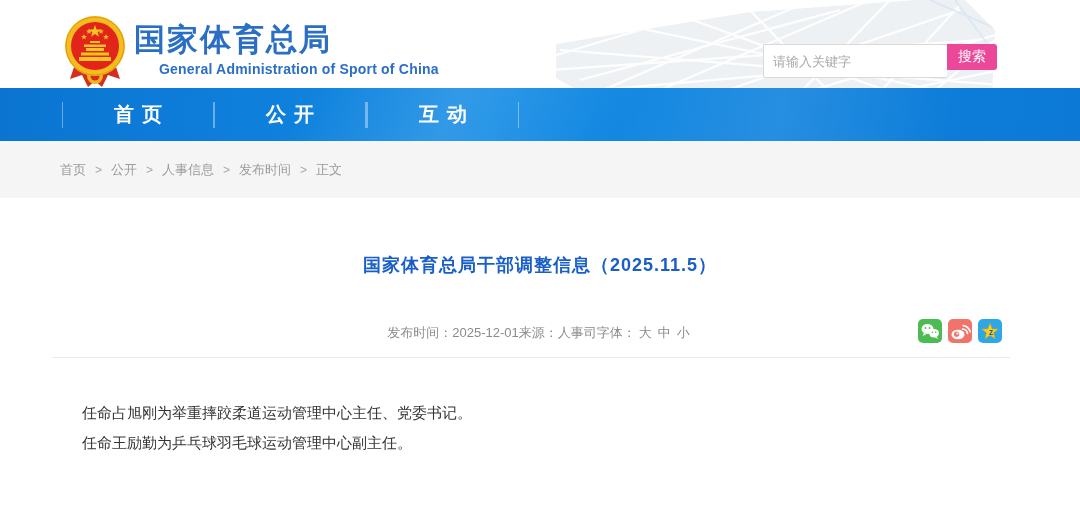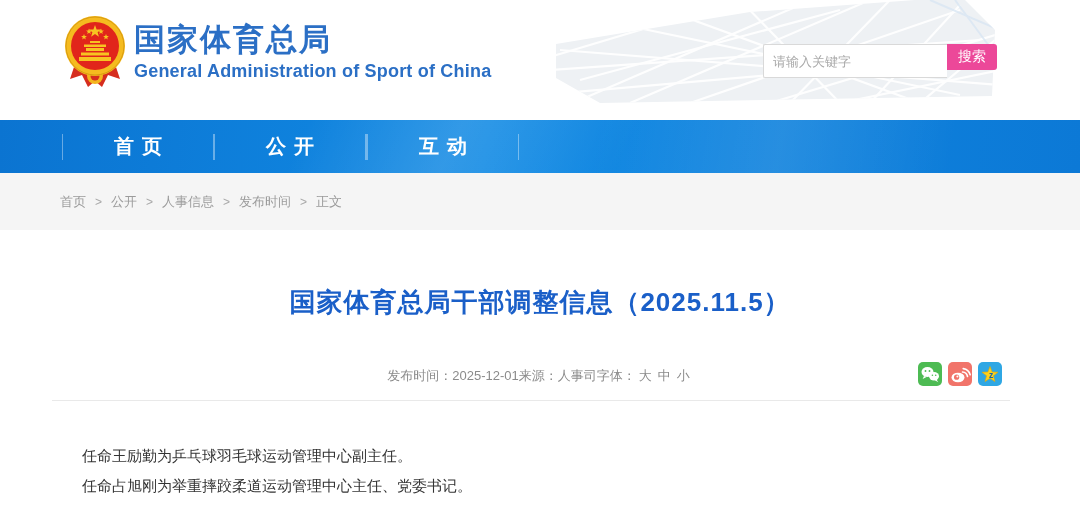--- a/index.html
+++ b/index.html
@@ -3,27 +3,27 @@
 <meta charset="utf-8">
 <style>
   * { box-sizing: border-box; margin: 0; padding: 0; }
   html,body { width:1080px; height:527px; }
   body {
     font-family: "Liberation Sans", "DejaVu Sans", sans-serif;
     background:#ffffff; color:#333; overflow:hidden; position:relative;
   }
 
   
-  .header { position:relative; height:120px; background:#ffffff; }
+  .header { position:relative; height:88px; background:#ffffff; }
   .nest-pattern { position:absolute; left:540px; top:0; width:460px; height:103px; pointer-events:none; }
   .logo-group { position:absolute; left:64px; top:13px; display:flex; align-items:flex-start; cursor:pointer; }
   .emblem { width:62px; height:78px; flex:0 0 auto; }
   .logo-text { margin-left:8px; padding-top:10px; }
   .site-name { font-size:31px; font-weight:bold; color:#2b6fc5; letter-spacing:2px; line-height:34px; }
-  .site-name-en { font-size:18px; font-weight:bold; color:#2b6fc5; margin-top:4px; letter-spacing:0.2px; }
+  .site-name-en { font-size:14px; font-weight:bold; color:#2b6fc5; margin-top:4px; letter-spacing:0.2px;margin-left:25px; }
 
   .search-group { position:absolute; left:763px; top:44px; display:flex; }
   .search-input {
     width:184px; height:26px; border:1px solid #d9d9d9; border-right:none;
     background:#fff; padding:16px 9px; font-size:13px; color:#333; outline:none;
     border-radius:2px 0 0 2px; font-family:inherit;
   }
   .search-input::placeholder { color:#a9a9a9; }
   .search-button {
     width:50px; height:26px; border:none; background:#ec4899; color:#fff;
@@ -50,21 +50,21 @@
   }
 
   
   .breadcrumb-band { height:57px; background:#f5f5f5; display:flex; align-items:center; padding-left:60px; }
   .crumb { font-size:13px; color:#9b9b9b; cursor:pointer; }
   .crumb.current { cursor:default; }
   .crumb-sep { font-size:12px; color:#a8a8a8; margin:0 9px; }
 
   
   .article-title {
-    margin-top:55px; text-align:center; font-size:26px; font-weight:bold;
+    margin-top:55px; text-align:center; font-size:18px; font-weight:bold;
     color:#1a5fc8; letter-spacing:1px;
   }
   .meta-row {
     position:relative; margin-top:44px; height:24px;
     display:flex; justify-content:center; align-items:center; 
     font-size:13px; color:#8b8b8b;
   }
   .meta-item { white-space:nowrap; }
   .font-option { margin:0 3px; cursor:pointer; }
   .share-bar { position:absolute; right:78px; top:-2px; display:flex; gap:6px; }
@@ -206,16 +206,16 @@
         <rect width="24" height="24" rx="5" fill="#2fa7e4"></rect>
         <polygon points="12,4.5 14.1,10 20,10.2 15.4,13.8 17,19.6 12,16.2 7,19.6 8.6,13.8 4,10.2 9.9,10" fill="#ffd11a" stroke="#e8a800" stroke-width="0.6"></polygon>
         <text x="13.2" y="16.2" font-size="8.5" font-weight="bold" fill="#1565ad" font-family="Liberation Sans, sans-serif" text-anchor="middle">z</text>
       </svg>
     </div>
   </div>
 
   <hr class="title-sep">
 
   <div class="article-body">
+    <p>任命占旭刚为举重摔跤柔道运动管理中心主任、党委书记。</p>
     <p>任命王励勤为乒乓球羽毛球运动管理中心副主任。</p>
-    <p>任命占旭刚为举重摔跤柔道运动管理中心主任、党委书记。</p>
   </div>
 </div>
 
 </body></html>

